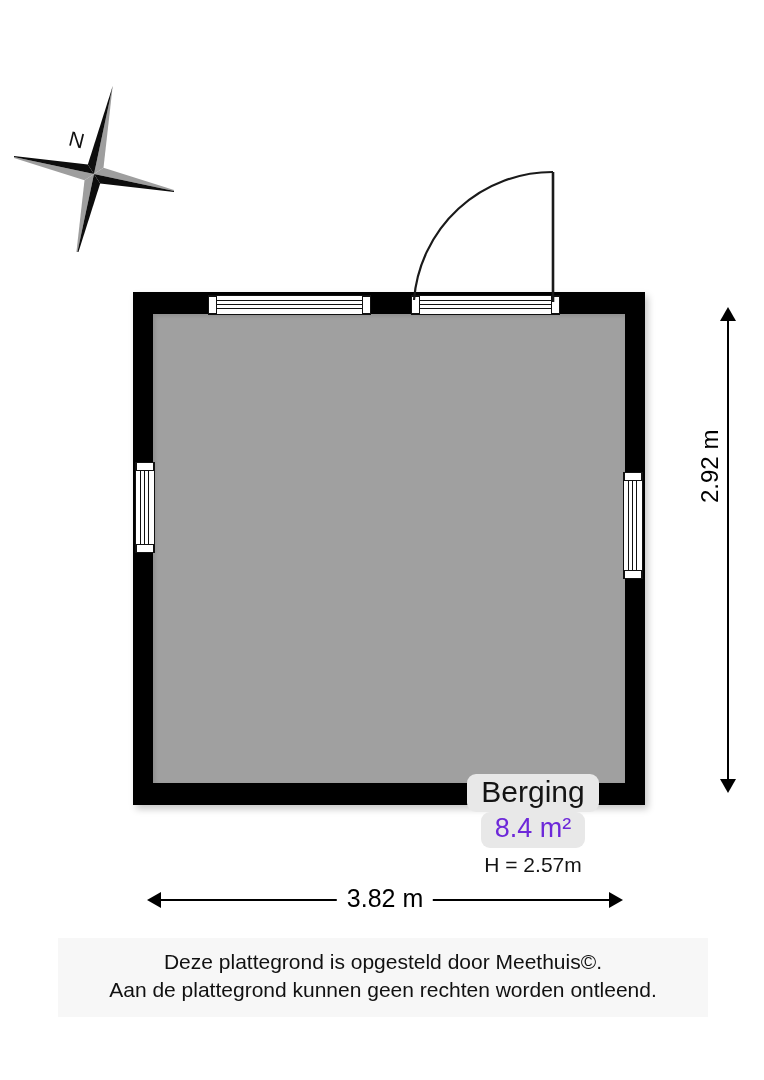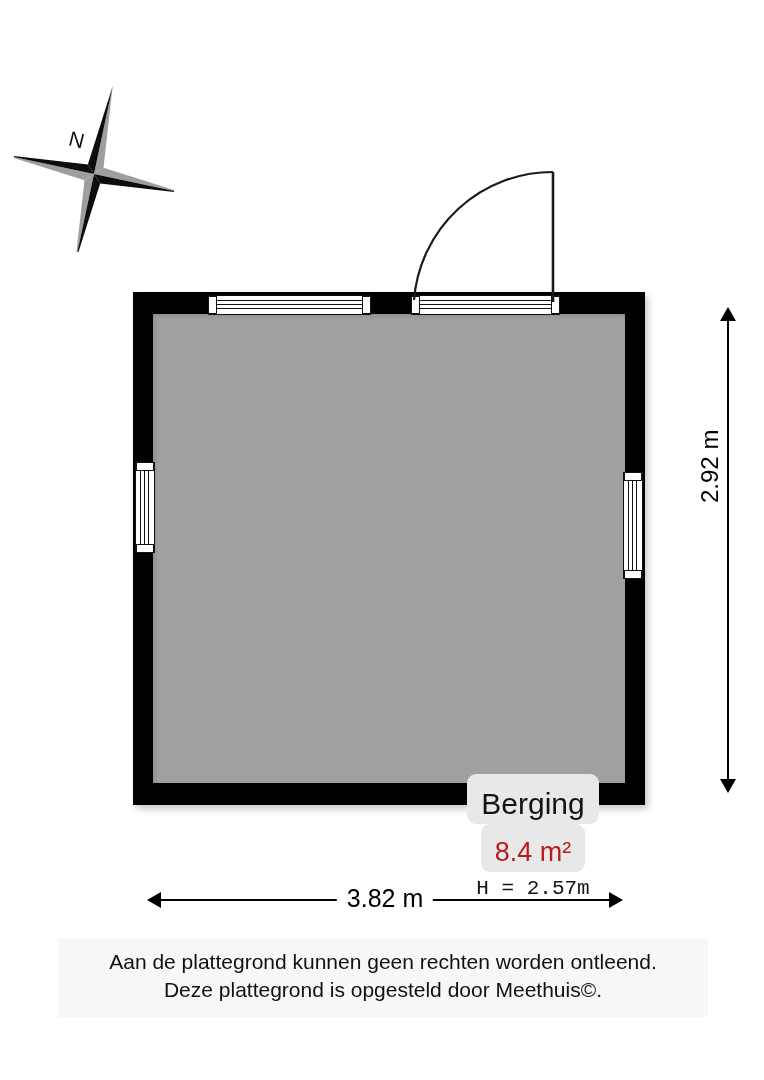--- a/index.html
+++ b/index.html
@@ -127,36 +127,35 @@
     position: absolute;
     left: 300px;
     top: 482px;
     width: 200px;
     text-align: center;
   }
   .label-chip {
     display: inline-block;
     background: #e8e8e8;
     border-radius: 9px;
-    padding: 14px 14px 4px 14px;
+    padding: 2px 14px 4px 14px;
     line-height: 1.08;
   }
   #room-name {
     font-size: 30px;
     color: #141414;
   }
   #room-area {
     font-size: 27px;
-    color: #b91c1c;
+    color: #6d28d9;
   }
   #room-height {
     margin-top: 5px;
     font-size: 21px;
     color: #141414;
-    font-family: Liberation Mono, monospace;
   }
 
   
   #dim-vert {
     position: absolute;
     left: 727px;
     top: 320px;
     width: 2px;
     height: 460px;
     background: #000;
@@ -317,17 +316,17 @@
   </div>
   <div id="dim-vert-label">2.92 m</div>
 
   <div id="dim-horz">
     <div class="arrow" id="dim-horz-left"></div>
     <div class="arrow" id="dim-horz-right"></div>
     <div id="dim-horz-label">3.82 m</div>
   </div>
 
   <div id="footer">
+    <div>Deze plattegrond is opgesteld door Meethuis©.</div>
     <div>Aan de plattegrond kunnen geen rechten worden ontleend.</div>
-    <div>Deze plattegrond is opgesteld door Meethuis©.</div>
   </div>
 
 </div>
 
 </body></html>

